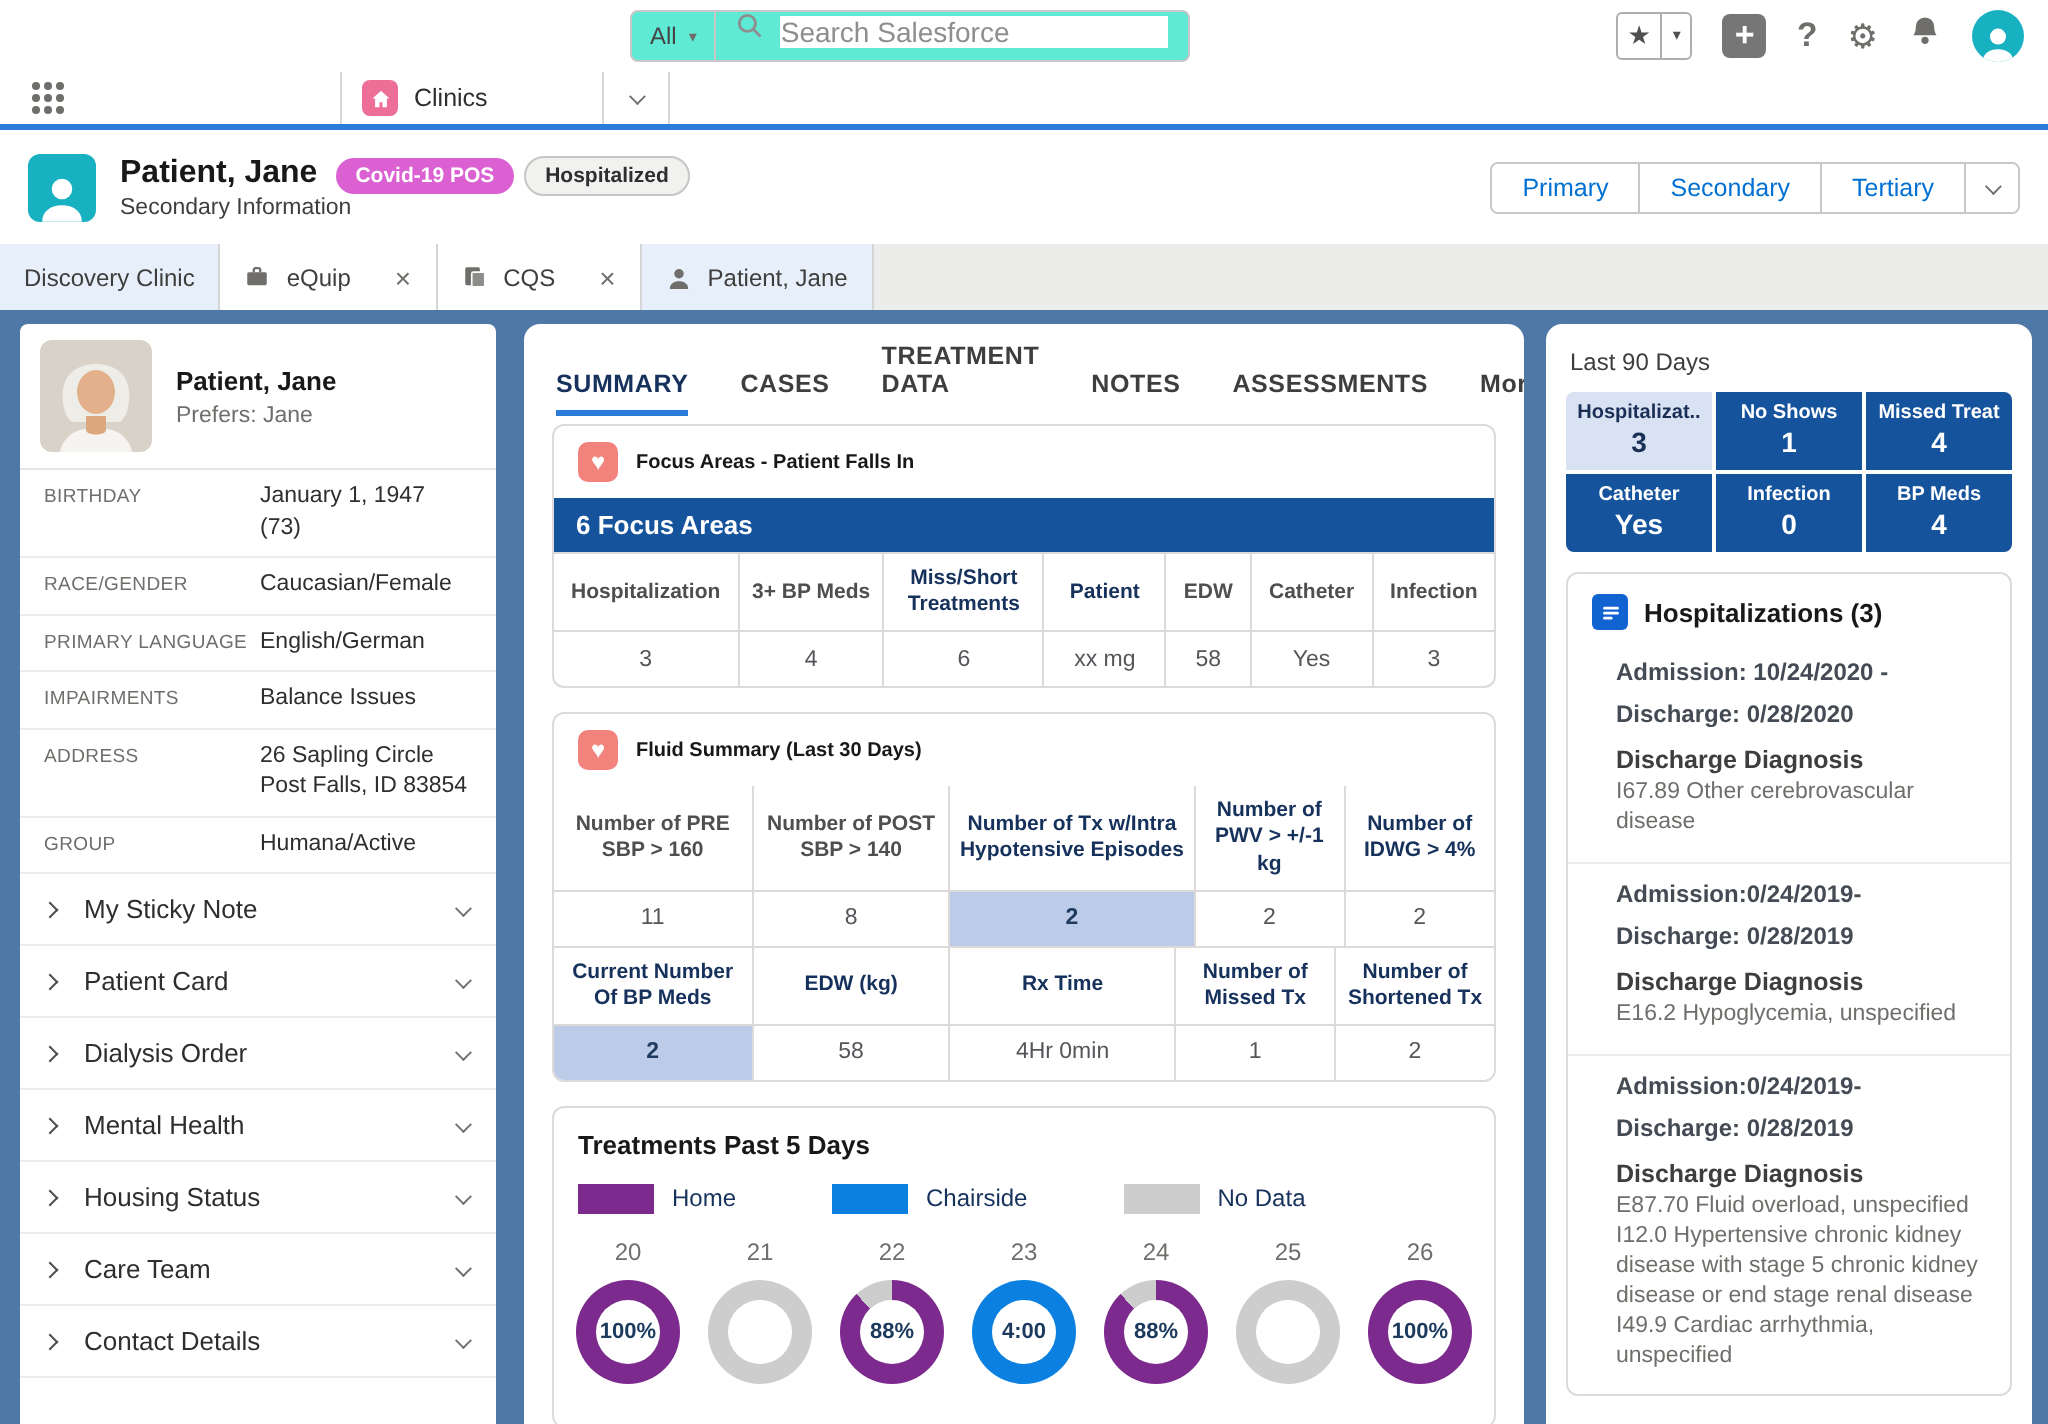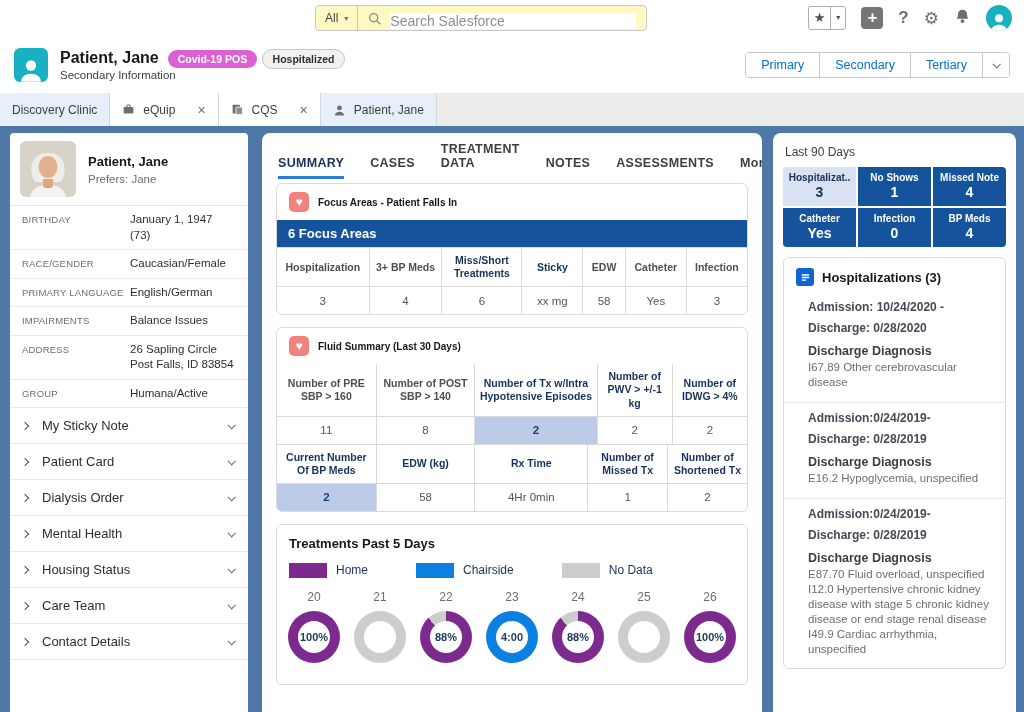--- a/index.html
+++ b/index.html
@@ -2,22 +2,22 @@
 <html><head>
 <meta charset="utf-8">
 <style>
   * { margin:0; padding:0; box-sizing:border-box; }
   html,body { width:1024px; height:712px; overflow:hidden; background:#fff;
     font-family:"Liberation Sans", sans-serif; }
   .app { width:1024px; height:712px; display:flex; flex-direction:column; }
 
   
   .topbar { height:36px; background:#fff; position:relative; flex:0 0 auto; }
-  .search { position:absolute; left:315px; top:5px; width:332px; height:26px;
-    border:1px solid #C9C7C5; border-radius:4px; display:flex; align-items:flex-end; background:#fef9c3; }
+  .search { position:absolute; left:315px; top:5px; width:280px; height:26px;
+    border:1px solid #C9C7C5; border-radius:4px; display:flex; align-items:flex-start; background:#5eead4; }
   .scope { display:flex; align-items:center; gap:6px; padding:0 9px; height:100%;
     border-right:1px solid #C9C7C5; cursor:pointer; }
   .scope span.txt { font-size:12px; color:#444; }
   .caret { font-size:8px; color:#706E6B; }
   .sbox { display:flex; align-items:center; gap:8px; padding:0 10px; flex:1; }
   .sbox input { border:none; outline:none; font-size:14px; color:#2E2E2E; width:100%;
     font-family:"Liberation Sans", sans-serif; }
   .sbox input::placeholder { color:#8E8E8E; }
   .utils { position:absolute; right:12px; top:5px; display:flex; align-items:center; gap:15px; }
   .favgroup { display:flex; border:1px solid #B0ADAB; border-radius:3px; overflow:hidden; }
@@ -189,20 +189,44 @@
       </div>
       <div class="avatar-circle">
         <svg width="22" height="20" viewBox="0 0 24 22">
             <circle cx="12" cy="8" r="4.4" fill="#fff"></circle>
             <path d="M3.5 22c0-4.6 3.9-7 8.5-7s8.5 2.4 8.5 7z" fill="#fff"></path>
           </svg>
       </div>
     </div>
   </header>
 
+  <nav class="navbar">
+    <div class="waffle">
+      <i></i>
+        <i></i>
+        <i></i>
+        <i></i>
+        <i></i>
+        <i></i>
+        <i></i>
+        <i></i>
+        <i></i>
+    </div>
+    <div class="apptab">
+      <span class="homeicon">
+        <svg width="11" height="11" viewBox="0 0 16 16">
+            <path d="M8 2 1.8 7.6h1.9V14h3.2v-3.6h2.2V14h3.2V7.6h1.9z" fill="#fff"></path>
+          </svg>
+      </span>
+      <span class="lbl">Clinics</span>
+    </div>
+    <div class="navchev">
+        <span class="chev down"></span>
+      </div>
+  </nav>
 
   <section class="pagehead">
     <div class="phead-avatar">
       <svg width="28" height="26" viewBox="0 0 24 22">
           <circle cx="12" cy="8" r="4.4" fill="#fff"></circle>
           <path d="M3.5 22c0-4.6 3.9-7 8.5-7s8.5 2.4 8.5 7z" fill="#fff"></path>
         </svg>
     </div>
     <div class="phead-text">
       <div class="phead-row">
@@ -352,21 +376,21 @@
       <div class="card">
         <div class="card-head">
           <span class="hearticon">♥</span>
           <span class="card-title">Focus Areas - Patient Falls In</span>
         </div>
         <div class="banner">6 Focus Areas</div>
         <div class="trow thead-top" id="focus-head">
             <div class="tcell hdr" style="flex:0 0 19.5%">Hospitalization</div>
             <div class="tcell hdr" style="flex:0 0 15.5%">3+ BP Meds</div>
             <div class="tcell hdr em" style="flex:0 0 17%">Miss/Short Treatments</div>
-            <div class="tcell hdr em" style="flex:0 0 13%">Sticky</div>
+            <div class="tcell hdr em" style="flex:0 0 13%">Patient</div>
             <div class="tcell hdr" style="flex:0 0 9%">EDW</div>
             <div class="tcell hdr" style="flex:0 0 13%">Catheter</div>
             <div class="tcell hdr" style="flex:0 0 13%">Infection</div>
           </div>
         <div class="trow" id="focus-vals">
             <div class="tcell val" style="flex:0 0 19.5%">3</div>
             <div class="tcell val" style="flex:0 0 15.5%">4</div>
             <div class="tcell val" style="flex:0 0 17%">6</div>
             <div class="tcell val" style="flex:0 0 13%">xx mg</div>
             <div class="tcell val" style="flex:0 0 9%">58</div>
@@ -486,21 +510,21 @@
       <div class="tiles" id="tiles">
           <div class="tile active">
             <div class="tl">Hospitalizat..</div>
             <div class="tv">3</div>
           </div>
           <div class="tile">
             <div class="tl">No Shows</div>
             <div class="tv">1</div>
           </div>
           <div class="tile">
-            <div class="tl">Missed Note</div>
+            <div class="tl">Missed Treat</div>
             <div class="tv">4</div>
           </div>
           <div class="tile">
             <div class="tl">Catheter</div>
             <div class="tv">Yes</div>
           </div>
           <div class="tile">
             <div class="tl">Infection</div>
             <div class="tv">0</div>
           </div>

